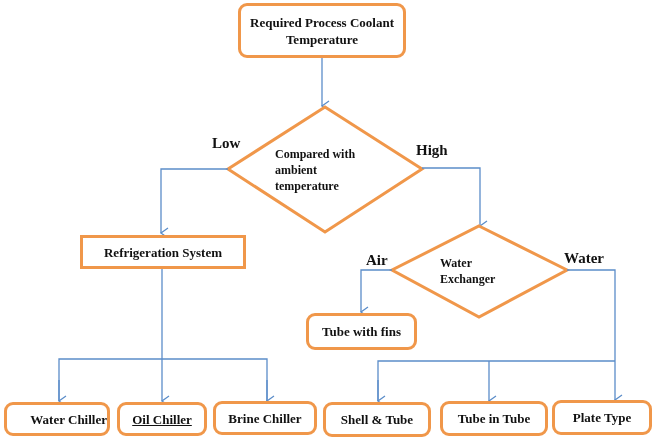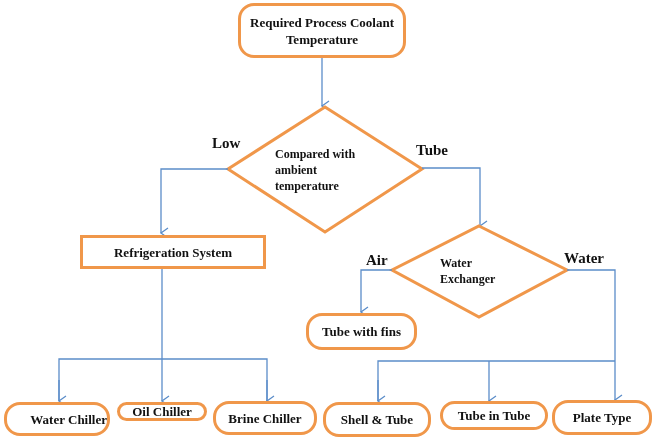--- a/index.html
+++ b/index.html
@@ -1,19 +1,19 @@
 <!DOCTYPE html>
 <html><head>
 <meta charset="utf-8">
 <style>
   html,body{margin:0;padding:0;background:#ffffff;}
   body{width:664px;height:438px;position:relative;overflow:hidden;font-family:"Liberation Serif",serif;}
   svg{position:absolute;left:0;top:0;}
   .box{position:absolute;box-sizing:border-box;border:3px solid #F0974A;background:#fff;display:flex;align-items:center;justify-content:center;text-align:center;font-weight:bold;color:#111;font-size:13px;line-height:17px;}
-  .rounded{border-radius:16px;}
+  .rounded{border-radius:9px;}
   .dtext{position:absolute;text-align:left;font-weight:bold;color:#111;font-size:12px;line-height:16px;}
   .label{position:absolute;font-weight:bold;color:#111;font-size:15px;}
 </style>
 </head>
 <body>
 
 <svg width="664" height="438">
   <defs>
     <marker id="arr" markerWidth="12" markerHeight="12" refX="6" refY="10" orient="auto" markerUnits="userSpaceOnUse">
       <path d="M1,3 L6,10 L11,3" fill="none" stroke="#5B8DC9" stroke-width="1.3"></path>
@@ -43,46 +43,46 @@
   <line x1="378" y1="380" x2="378" y2="401" stroke="#5B8DC9" stroke-width="1.3" marker-end="url(#arr)"></line>
   <line x1="489" y1="361" x2="489" y2="401" stroke="#5B8DC9" stroke-width="1.3" marker-end="url(#arr)"></line>
 </svg>
 
 <div class="box rounded" style="left:238px;top:3px;width:168px;height:55px;font-size:13px;">
   <span>Required Process Coolant Temperature</span>
 </div>
 
 <div class="dtext" style="left:275px;top:146px;width:100px;">Compared with ambient temperature</div>
 
-<div class="box" style="left:80px;top:235px;width:186px;height:34px;">
+<div class="box" style="left:80px;top:235px;width:166px;height:34px;">
   <span>Refrigeration System</span>
 </div>
 
 <div class="dtext" style="left:440px;top:255px;width:80px;">Water Exchanger</div>
 
 <div class="box rounded" style="left:306px;top:313px;width:111px;height:37px;">
   <span>Tube with fins</span>
 </div>
 
 <div class="box rounded" style="left:4px;top:402px;width:106px;height:34px;justify-content:flex-end;">
   <span>Water Chiller</span>
 </div>
-<div class="box rounded" style="left:117px;top:402px;width:90px;height:19px;">
+<div class="box rounded" style="left:117px;top:402px;width:90px;height:34px;text-decoration:underline;">
   <span>Oil Chiller</span>
 </div>
 <div class="box rounded" style="left:213px;top:401px;width:104px;height:34px;">
   <span>Brine Chiller</span>
 </div>
 
 <div class="box rounded" style="left:323px;top:402px;width:108px;height:35px;">
   <span>Shell &amp; Tube</span>
 </div>
-<div class="box rounded" style="left:440px;top:401px;width:108px;height:29px;">
+<div class="box rounded" style="left:440px;top:401px;width:108px;height:35px;">
   <span>Tube in Tube</span>
 </div>
 <div class="box rounded" style="left:552px;top:400px;width:100px;height:35px;">
   <span>Plate Type</span>
 </div>
 
 <div class="label" style="left:200px;top:135px;margin-left:12px;">Low</div>
-<div class="label" style="left:416px;top:142px;">Tube</div>
+<div class="label" style="left:416px;top:142px;">High</div>
 <div class="label" style="left:366px;top:252px;">Air</div>
 <div class="label" style="left:564px;top:250px;">Water</div>
 
 </body></html>

